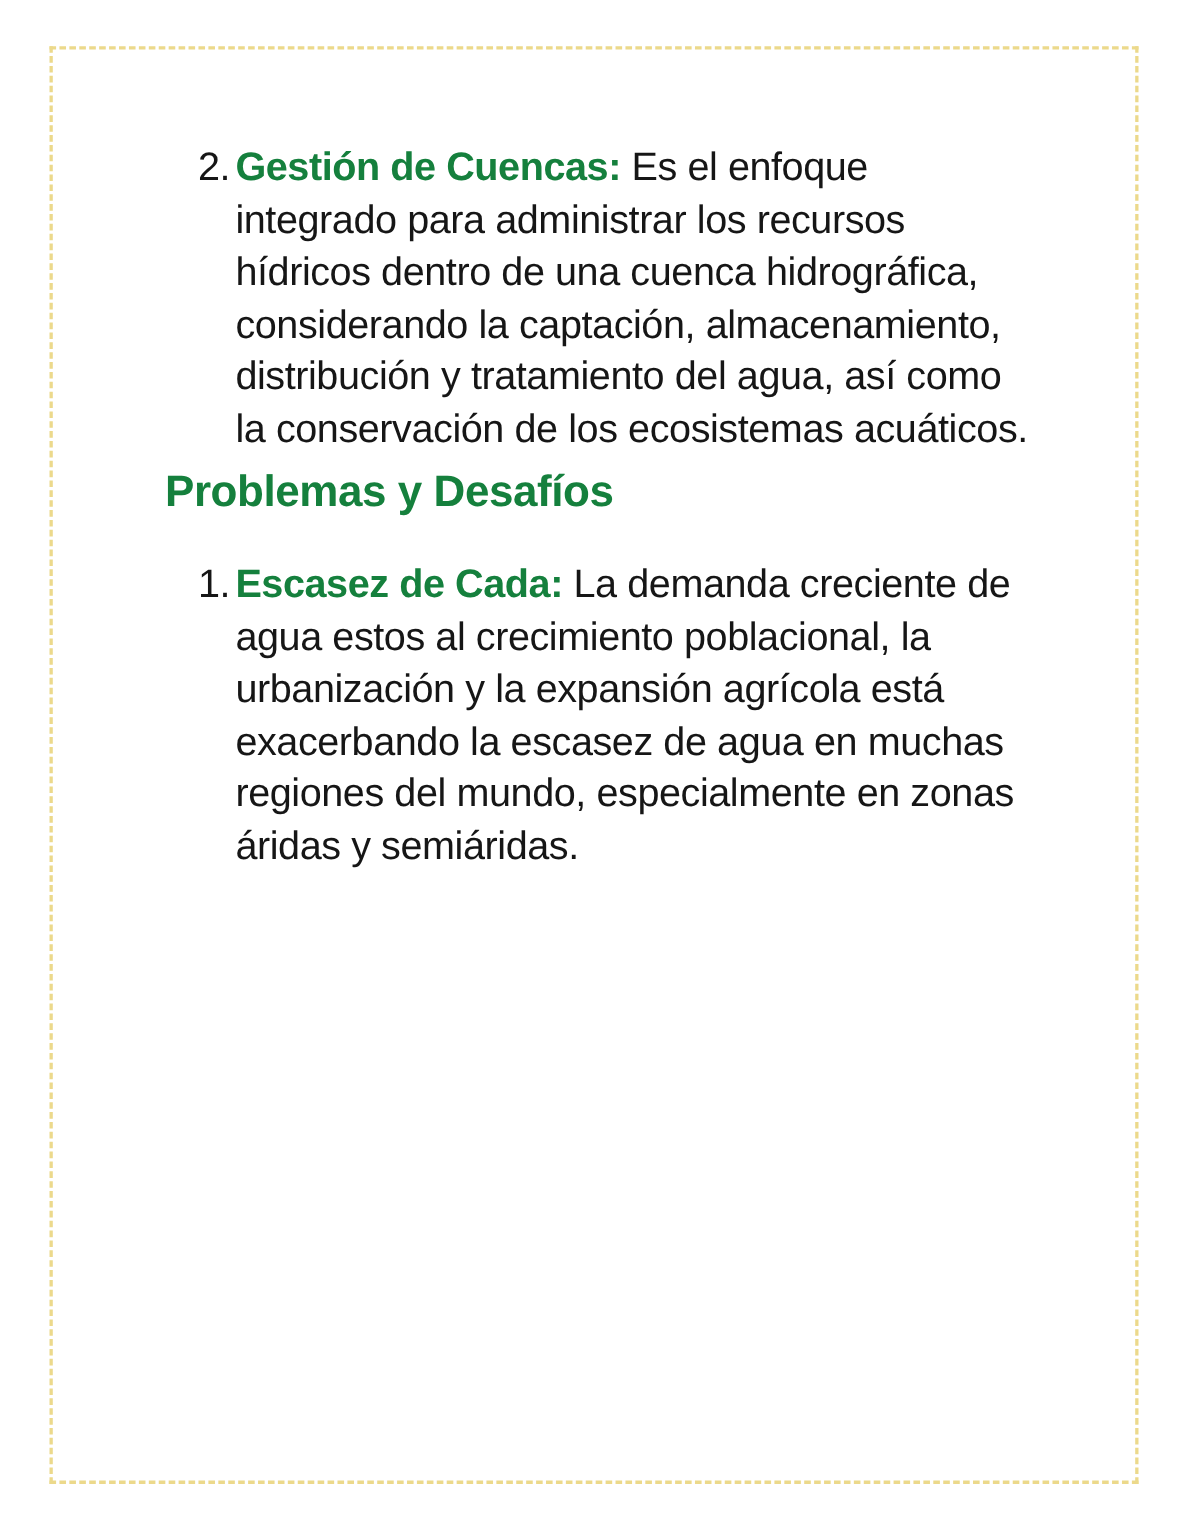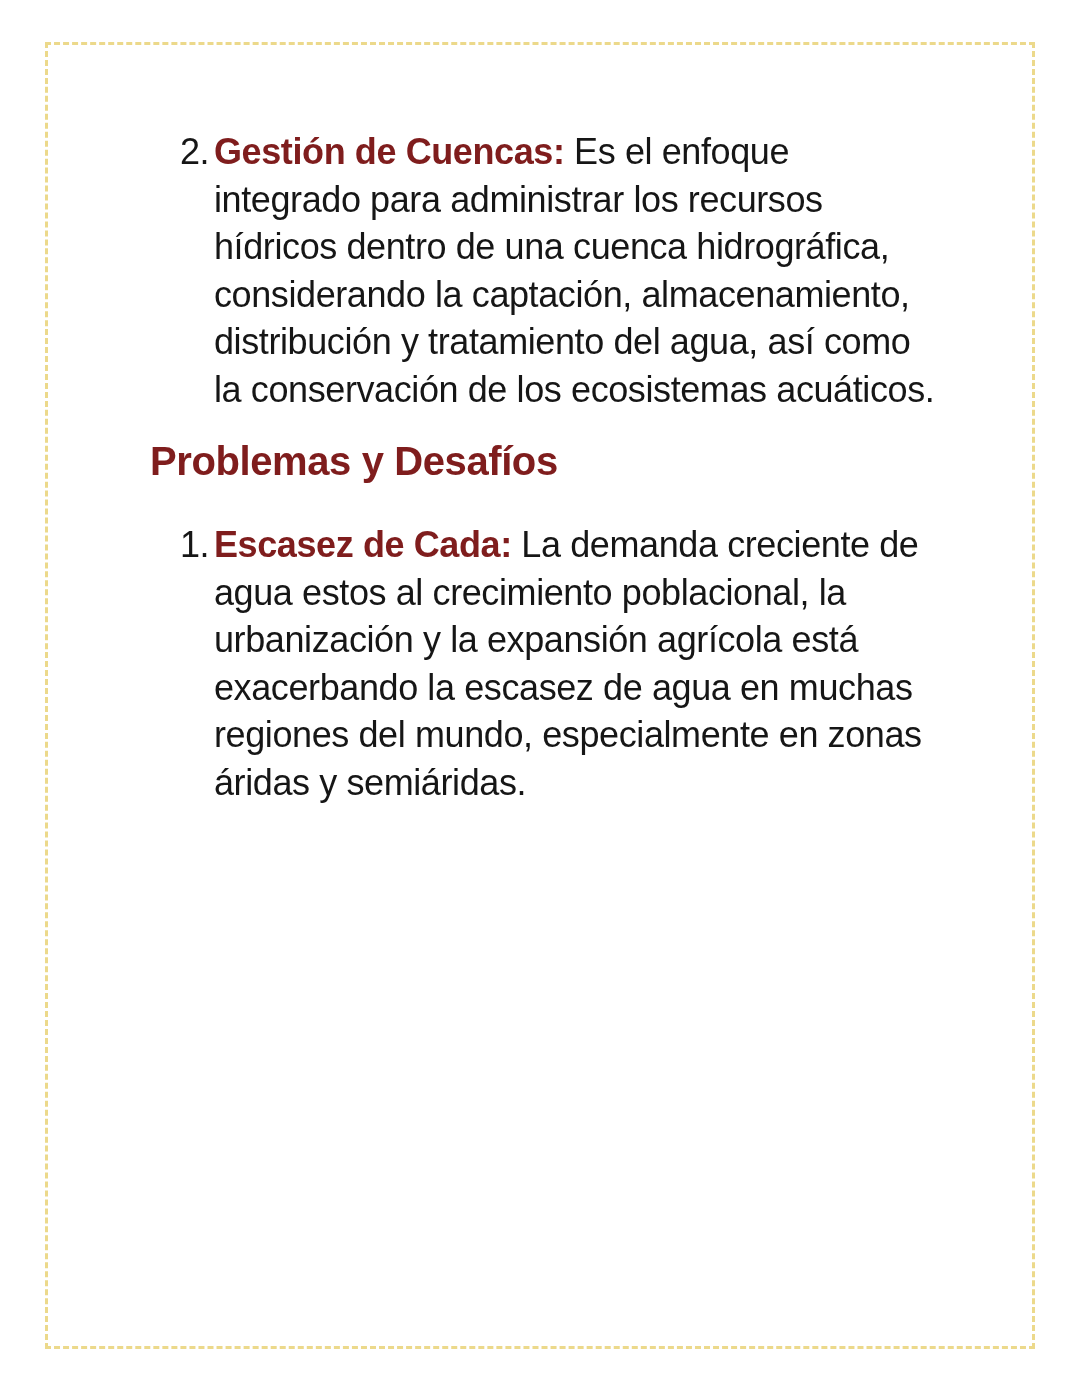--- a/index.html
+++ b/index.html
@@ -45,26 +45,26 @@
   .list-item .marker {
     flex: 0 0 34px;
     width: 34px;
   }
   .list-item .item-text {
     margin: 0;
     width: 726px;
   }
   .item-text strong, .heading {
     font-weight: 700;
-    color: #7f1d1d;
+    color: #15803d;
   }
   .heading {
     font-size: 40px;
     line-height: 52px;
-    margin: 22px 0 34px 0;
+    margin: 8px 0 34px 0;
   }
 </style>
 </head>
 <body>
 
 <div class="page-border"></div>
 
 <div class="content">
 
 

